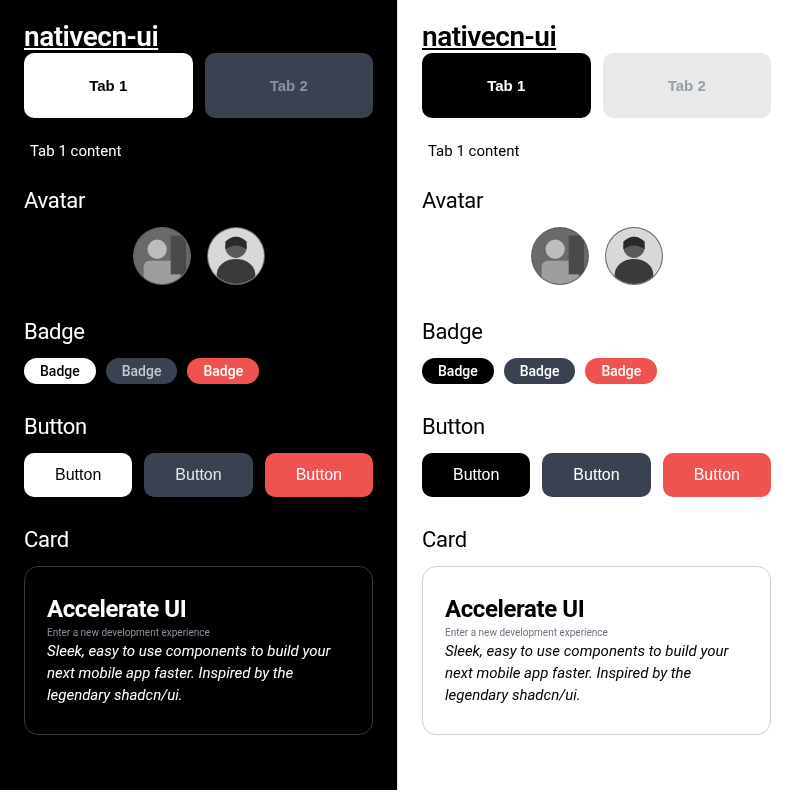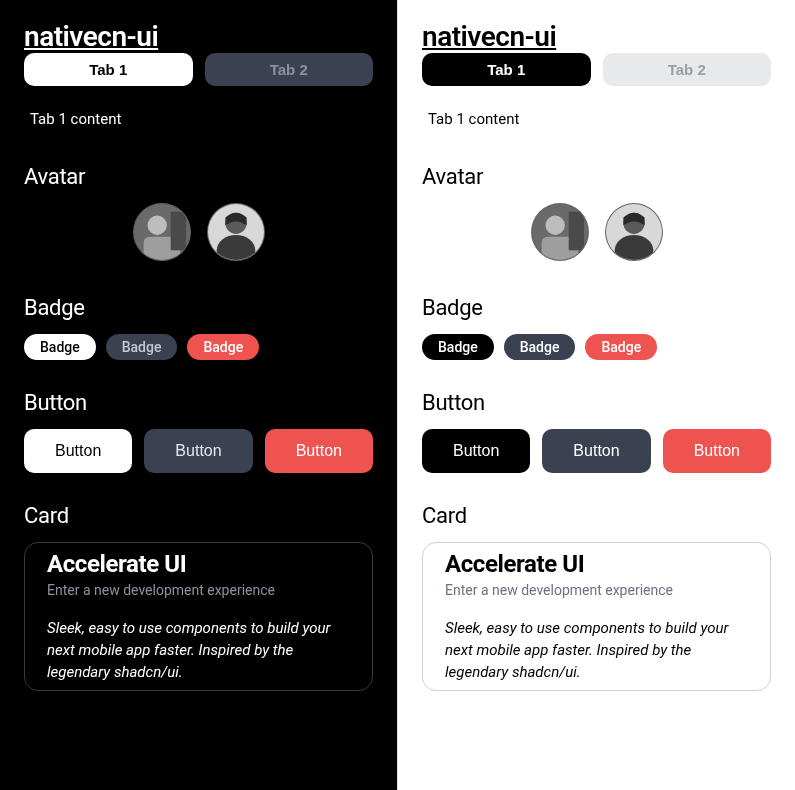--- a/index.html
+++ b/index.html
@@ -31,36 +31,36 @@
       letter-spacing: -0.5px;
       display: inline-block;
     }
     .tabs {
       display: flex;
       gap: 12px;
       margin-bottom: 24px;
     }
     .tab {
       flex: 1;
-      padding: 8px 0;
+      padding: 24px 0;
       text-align: center;
       border-radius: 10px;
       font-weight: 600;
       font-size: 15px;
       cursor: pointer;
       border: none;
     }
     .dark .tab.active { background: #ffffff; color: #000000; }
     .dark .tab.inactive { background: #3a4150; color: #8a919f; }
     .light .tab.active { background: #000000; color: #ffffff; }
     .light .tab.inactive { background: #e8e9ea; color: #9a9ea6; }
 
     .tab-content {
       font-size: 15px;
-      margin-bottom: 36px;
+      margin-bottom: 28px;
       margin-left: 6px;
     }
     .section-title {
       font-size: 22px;
       font-weight: 400;
       margin-bottom: 14px;
       letter-spacing: -0.3px;
     }
     .avatars {
       display: flex;
@@ -113,33 +113,33 @@
     }
     .dark .btn.primary { background: #ffffff; color: #000000; }
     .dark .btn.secondary { background: #3a4150; color: #e4e7ec; }
     .dark .btn.destructive { background: #ef5350; color: #ffffff; }
     .light .btn.primary { background: #000000; color: #ffffff; }
     .light .btn.secondary { background: #3a4150; color: #ffffff; }
     .light .btn.destructive { background: #ef5350; color: #ffffff; }
 
     .card {
       border-radius: 14px;
-      padding: 7px 22px;
+      padding: 28px 22px;
     }
     .dark .card { border: 1px solid #3a3a3a; }
     .light .card { border: 1px solid #d0d0d0; }
     .card-title {
       font-size: 24px;
       font-weight: 700;
       margin-bottom: 4px;
       letter-spacing: -0.4px;
     }
     .card-subtitle {
-      font-size: 14px;
-      margin-bottom: 20px;
+      font-size: 10px;
+      margin-bottom: 3px;
     }
     .dark .card-subtitle { color: #8a919f; }
     .light .card-subtitle { color: #6b7280; }
     .card-body {
       font-size: 15px;
       line-height: 1.45;
       font-style: italic;
     }
   </style>
 </head>

